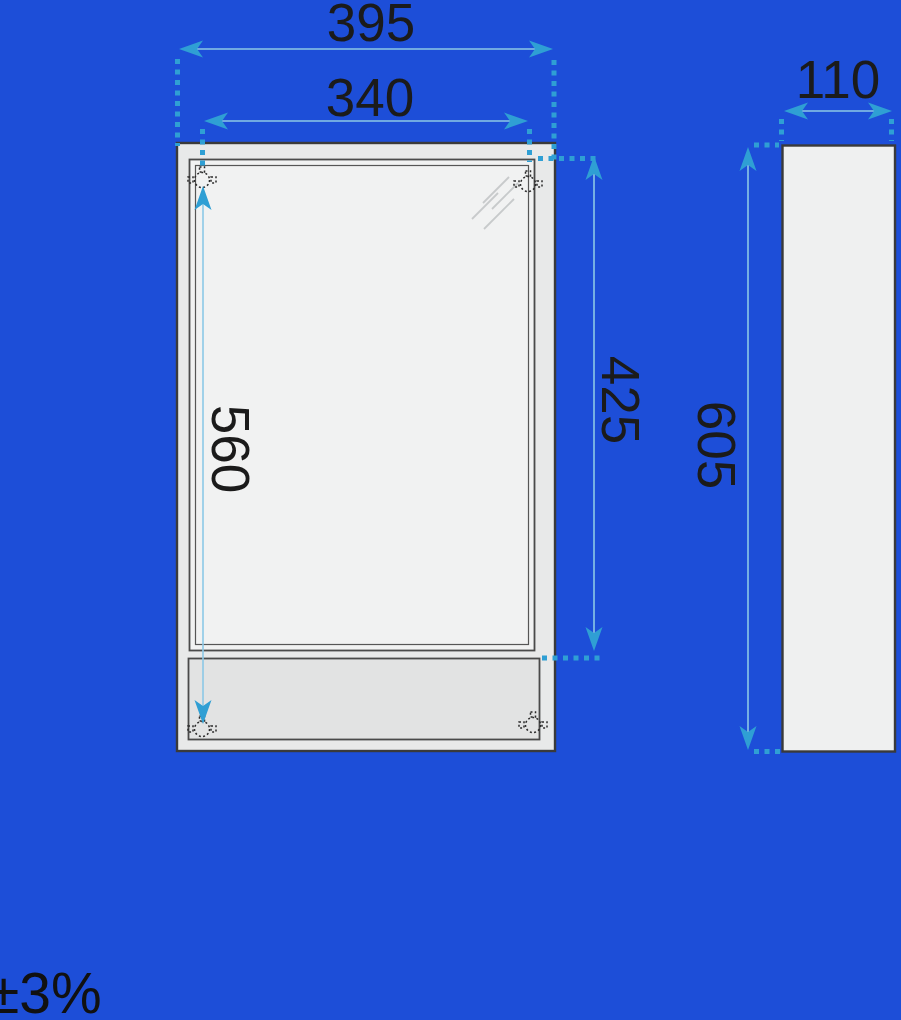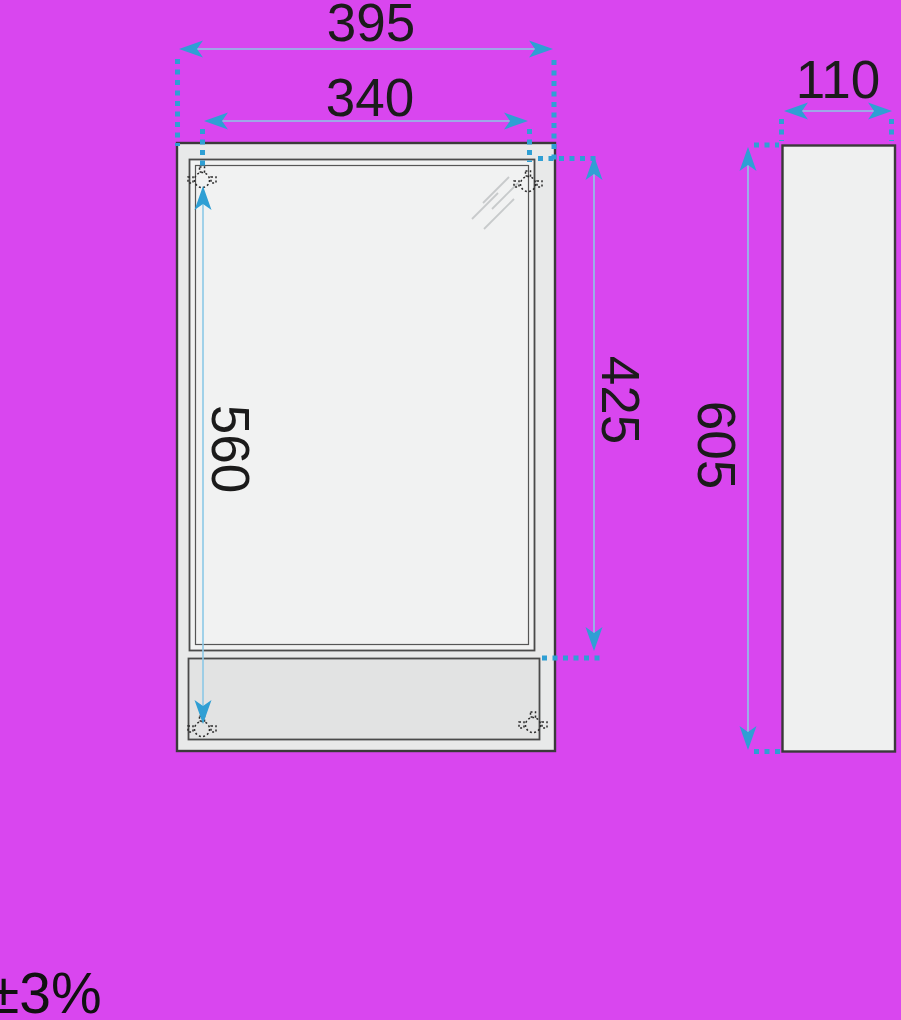--- a/index.html
+++ b/index.html
@@ -1,16 +1,16 @@
 <!DOCTYPE html>
 <html><head>
 <meta charset="utf-8">
 <style>
   html,body{margin:0;padding:0;background:#ffffff;}
-  #canvas{position:relative;width:901px;height:1020px;background:#d946ef;overflow:hidden;
+  #canvas{position:relative;width:901px;height:1020px;background:#1d4ed8;overflow:hidden;
           font-family:"Liberation Sans",sans-serif;}
   svg{position:absolute;left:0;top:0;}
   .dim   {stroke:#8cc8e6;stroke-width:1.6;fill:none;}
   .ext   {stroke:#2f9fd4;stroke-width:5;stroke-dasharray:5 5.5;fill:none;}
   .arr   {fill:#2f9fd4;stroke:none;}
   .outline {stroke:#3a3a3a;stroke-width:2.4;}
   .outline2{stroke:#4a4a4a;stroke-width:1.8;}
   .outline3{stroke:#565656;stroke-width:1.2;fill:none;}
   .fill-body{fill:#e8e9e9;}
   .fill-door{fill:#f1f2f2;}

